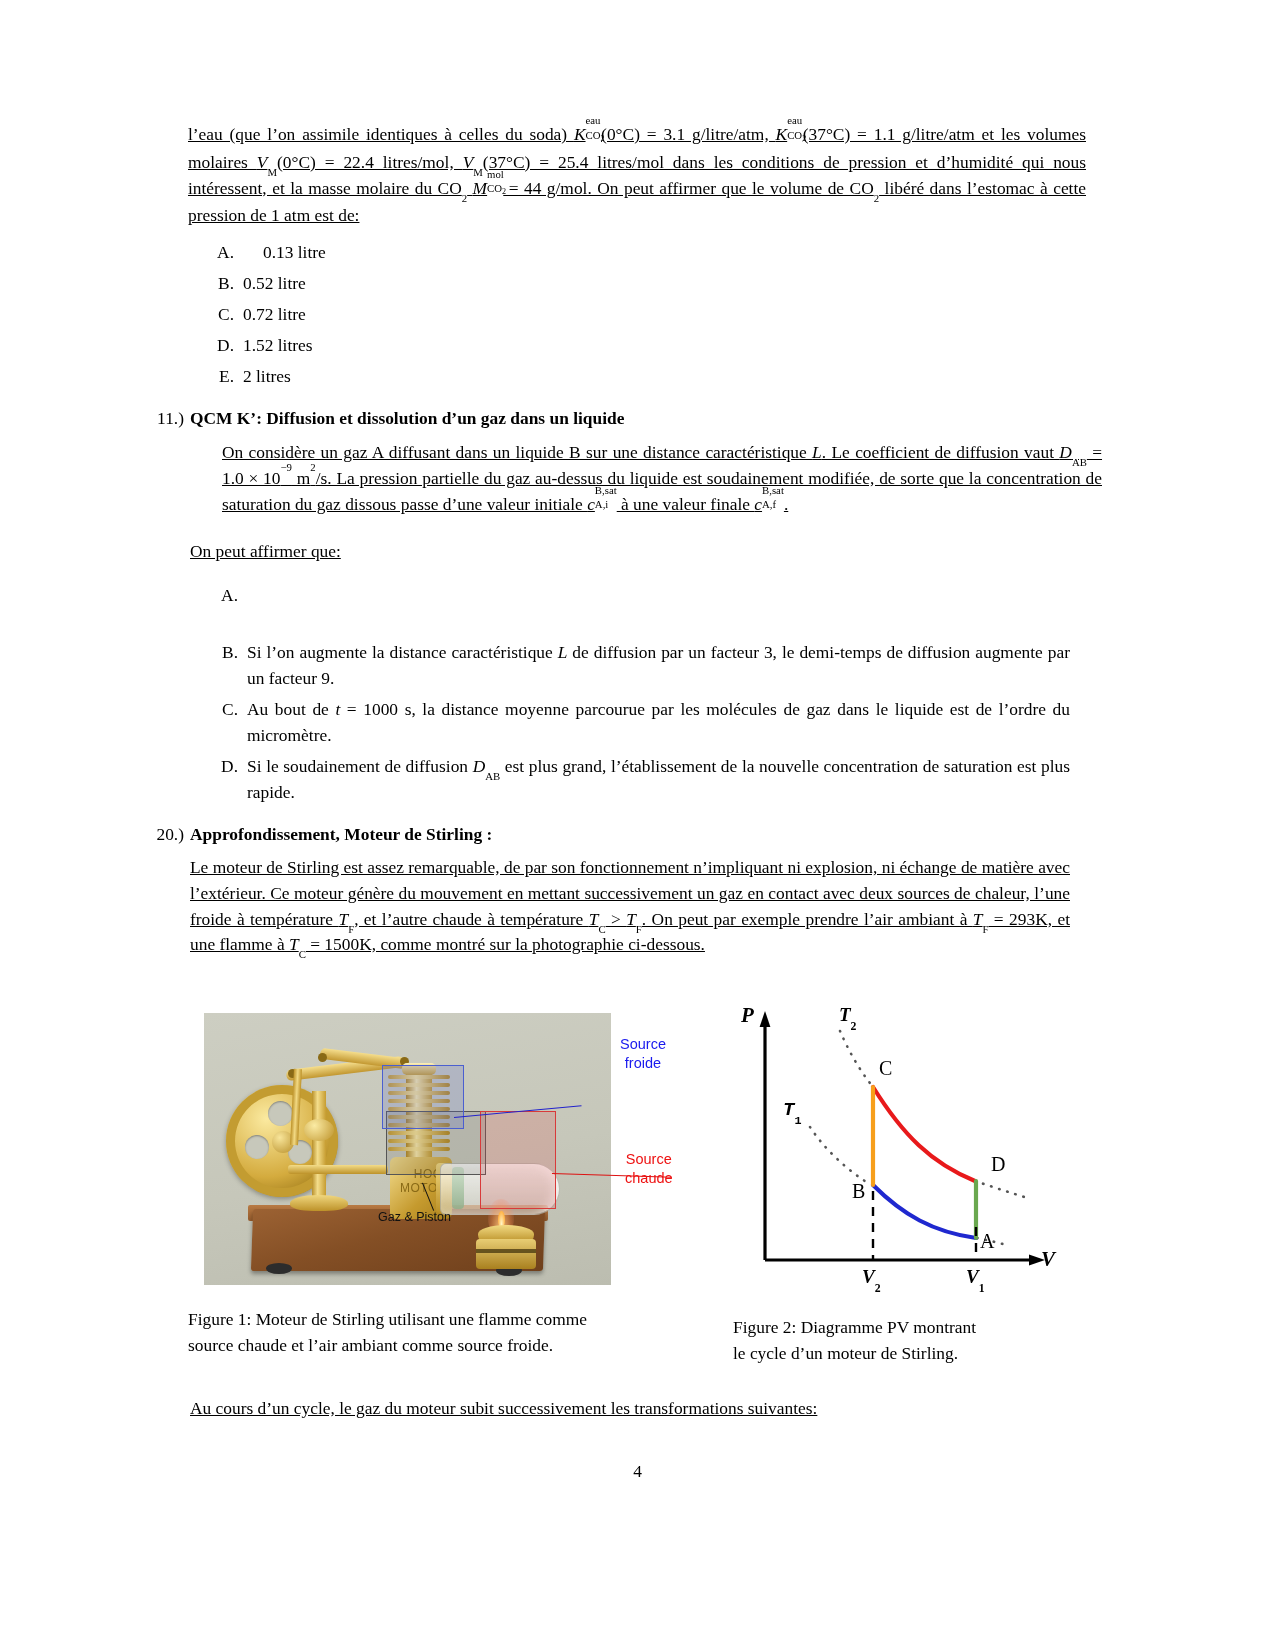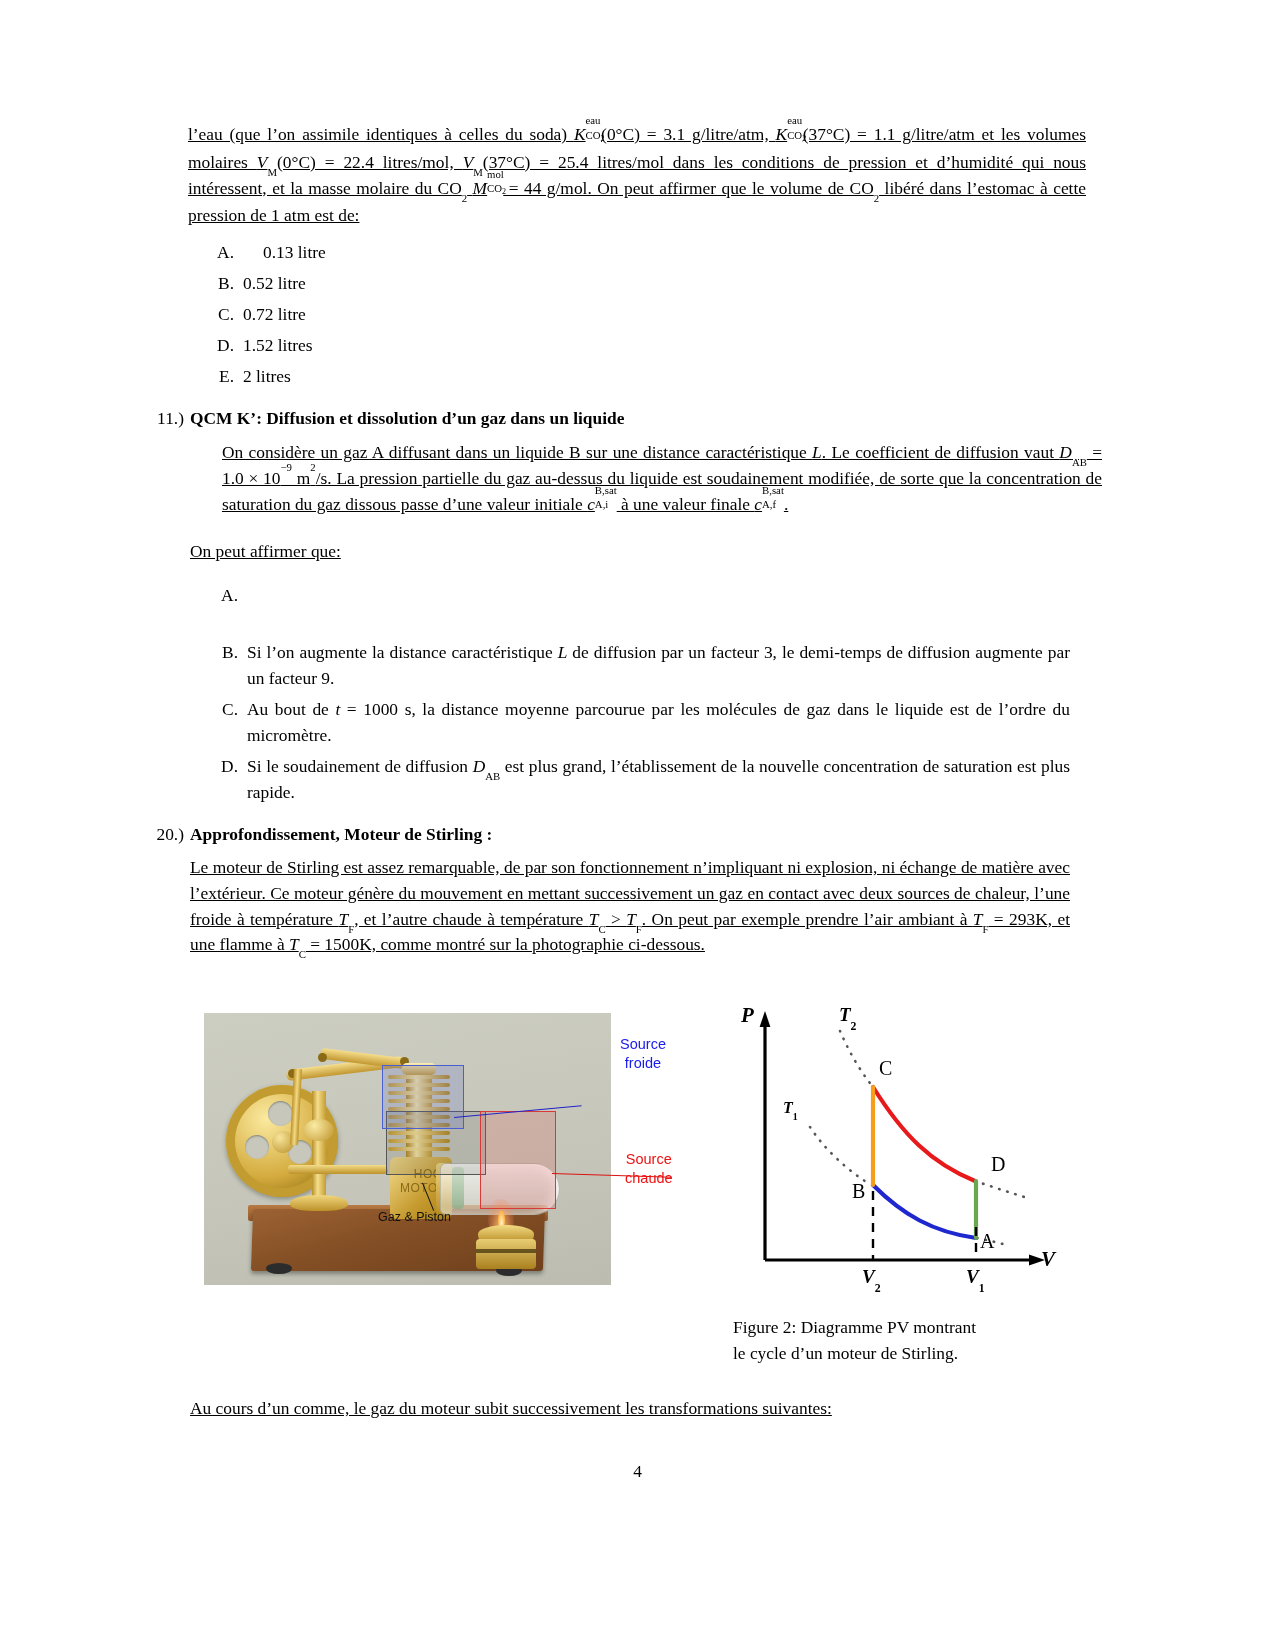--- a/index.html
+++ b/index.html
@@ -282,20 +282,24 @@
 
   <div class="ann ann-cold">
     <div>Source</div>
     <div>froide</div>
   </div>
   <div class="ann ann-hot">
     <div>Source</div>
     <div>chaude</div>
   </div>
 
+  <div class="fig-cap" style="left:188px;top:1307px;width:520px;">
+    <div>Figure 1:  Moteur de Stirling utilisant une flamme comme</div>
+    <div>source chaude et l’air ambiant comme source froide.</div>
+  </div>
 
   <div class="fig2">
     <svg width="330" height="295" viewBox="0 0 330 295">
 
       <g>
         <line x1="30" y1="265" x2="30" y2="28" stroke="#000" stroke-width="3.2"></line>
         <polygon points="30,16 24.6,32 35.4,32" fill="#000"></polygon>
         <line x1="30" y1="265" x2="298" y2="265" stroke="#000" stroke-width="3.2"></line>
         <polygon points="310,265 294,259.6 294,270.4" fill="#000"></polygon>
       </g>
@@ -327,21 +331,21 @@
     <div class="pv-lbl" style="left:6px;top:8px;font-style:italic;font-weight:bold;font-size:21px;">
       <span>P</span>
     </div>
     <div class="pv-lbl" style="left:306px;top:252px;font-style:italic;font-weight:bold;font-size:21px;">
       <span>V</span>
     </div>
 
     <div class="pv-lbl" style="left:104px;top:9px;font-style:italic;font-weight:bold;font-size:19px;">
       <span>T</span><sub style="font-weight:bold;">2</sub>
     </div>
-    <div class="pv-lbl" style="left:48px;top:104px;font-style:italic;font-weight:bold;font-size:16px;">
+    <div class="pv-lbl" style="left:48px;top:104px;font-style:italic;font-weight:bold;font-size:19px;font-family:Liberation Mono, monospace;">
       <span>T</span><sub style="font-weight:bold;">1</sub>
     </div>
 
     <div class="pv-lbl" style="left:144px;top:62px;font-size:20px;">
       <span>C</span>
     </div>
     <div class="pv-lbl" style="left:256px;top:158px;font-size:20px;">
       <span>D</span>
     </div>
     <div class="pv-lbl" style="left:117px;top:185px;font-size:20px;">
@@ -357,17 +361,17 @@
     <div class="pv-lbl" style="left:231px;top:271px;font-style:italic;font-weight:bold;font-size:19px;">
       <span>V</span><sub style="font-weight:bold;">1</sub>
     </div>
   </div>
 
   <div class="fig-cap" style="left:733px;top:1315px;width:340px;">
     <div>Figure 2:  Diagramme PV montrant</div>
     <div>le cycle d’un moteur de Stirling.</div>
   </div>
 
-  <div class="body-text" style="left:190px;top:1396px;width:880px;text-align:left;">Au cours d’un comme, le gaz du moteur subit successivement les transformations suivantes:</div>
+  <div class="body-text" style="left:190px;top:1396px;width:880px;text-align:left;">Au cours d’un cycle, le gaz du moteur subit successivement les transformations suivantes:</div>
 
   <div class="page-num">4</div>
 
 </div>
 
 </body></html>

